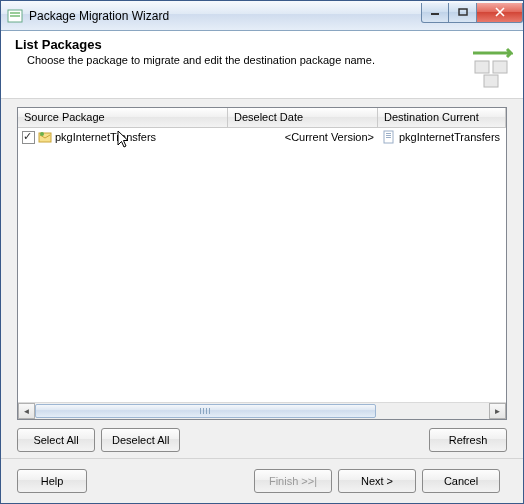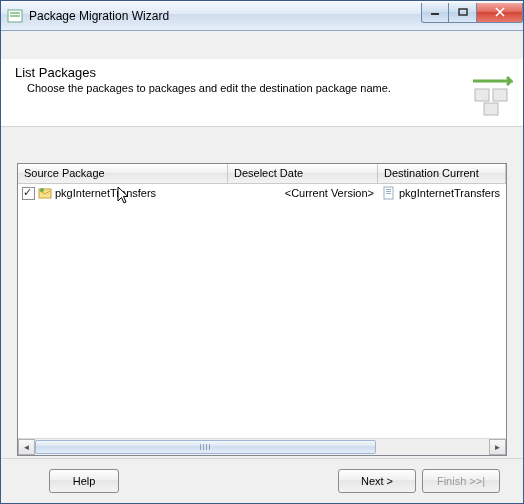--- a/index.html
+++ b/index.html
@@ -10,21 +10,20 @@
     background: #fff;
     overflow: hidden;
   }
   .window {
     width: 524px;
     height: 504px;
     border: 1px solid #3a5a8a;
     background: #f0f0f0;
     display: flex;
     flex-direction: column;
-    gap: 28px;
   }
   .titlebar {
     height: 30px;
     background: linear-gradient(to bottom, #f6f9fd 0%, #dfe9f5 45%, #cfdcee 46%, #e6eef8 100%);
     display: flex;
     align-items: center;
     padding: 0 0 0 6px;
     border-bottom: 1px solid #8aa6c1;
   }
   .titlebar .app-icon {
@@ -63,21 +62,21 @@
   }
   .win-btn.min { border-bottom-left-radius: 3px; }
   .header-area {
     background: #fff;
     padding: 6px 14px 10px 14px;
     border-bottom: 1px solid #d6d6d6;
     position: relative;
     height: 68px;
   }
   .header-title {
-    font-weight: normal;
+    font-weight: bold;
     font-size: 13px;
     color: #000;
     margin-bottom: 2px;
   }
   .header-sub {
     font-size: 11px;
     color: #000;
     padding-left: 12px;
   }
   .header-graphic {
@@ -212,21 +211,20 @@
   .footer-sep {
     height: 1px;
     background: #d4d4d4;
     margin: 2px -16px 0 -16px;
   }
   .footer-row {
     display: flex;
     padding: 10px 7px 0 0;
     gap: 6px;
     align-items: center;
-    margin-left: 32px;
   }
   .footer-row .fspacer { flex: 1; }
   .cursor {
     position: absolute;
     left: 99px; top: 2px;
     pointer-events: none;
   }
 </style>
 </head>
 <body>
@@ -256,21 +254,21 @@
       <div class="win-btn close">
         <svg width="10" height="10">
             <path d="M1 1 L9 9 M9 1 L1 9" stroke="#fff" stroke-width="1.6"></path>
           </svg>
       </div>
     </div>
   </div>
 
   <div class="header-area">
     <div class="header-title">List Packages</div>
-    <div class="header-sub">Choose the packages to packages and edit the destination package name.</div>
+    <div class="header-sub">Choose the package to migrate and edit the destination package name.</div>
     <svg class="header-graphic" viewBox="0 0 44 44">
       <path d="M4 6 L42 6 L38 2 M42 6 L38 10" stroke="#6ab04c" stroke-width="3" fill="none"></path>
       <rect x="6" y="14" width="14" height="12" fill="#e9e9e9" stroke="#b8b8b8"></rect>
       <rect x="24" y="14" width="14" height="12" fill="#e9e9e9" stroke="#b8b8b8"></rect>
       <rect x="15" y="28" width="14" height="12" fill="#e9e9e9" stroke="#b8b8b8"></rect>
     </svg>
   </div>
 
   <div class="content">
 
@@ -314,24 +312,31 @@
       </div>
       <div class="scroll-h">
         <div class="scroll-btn">◄</div>
         <div class="scroll-track">
           <div class="scroll-thumb"></div>
         </div>
         <div class="scroll-btn">►</div>
       </div>
     </div>
 
+    <div class="mid-btn-row">
+      <div class="btn">Select All</div>
+      <div class="btn">Deselect All</div>
+      <div class="spacer"></div>
+      <div class="btn">Refresh</div>
+    </div>
 
     <div class="footer-sep"></div>
 
     <div class="footer-row">
       <div class="btn" style="min-width:70px">Help</div>
       <div class="fspacer"></div>
+      <div class="btn disabled">Finish &gt;&gt;|</div>
       <div class="btn">Next &gt;</div>
-      <div class="btn disabled">Finish &gt;&gt;|</div>
+      <div class="btn">Cancel</div>
     </div>
 
   </div>
 </div>
 
 </body></html>

